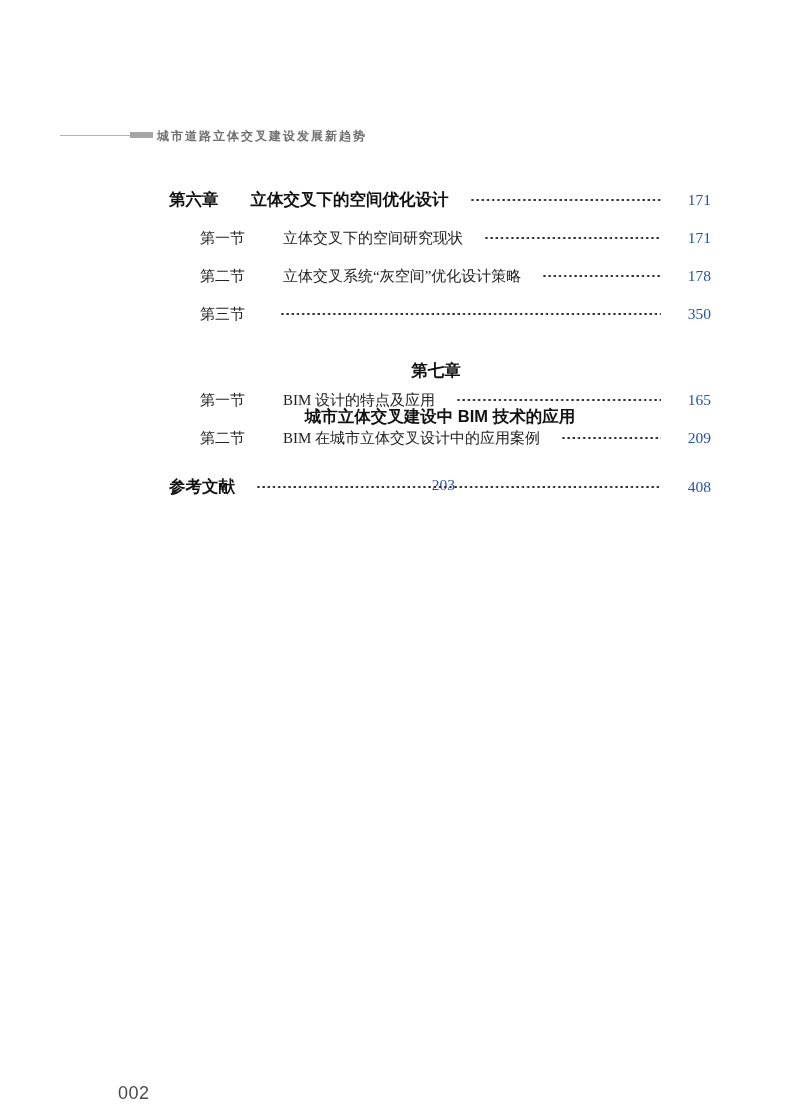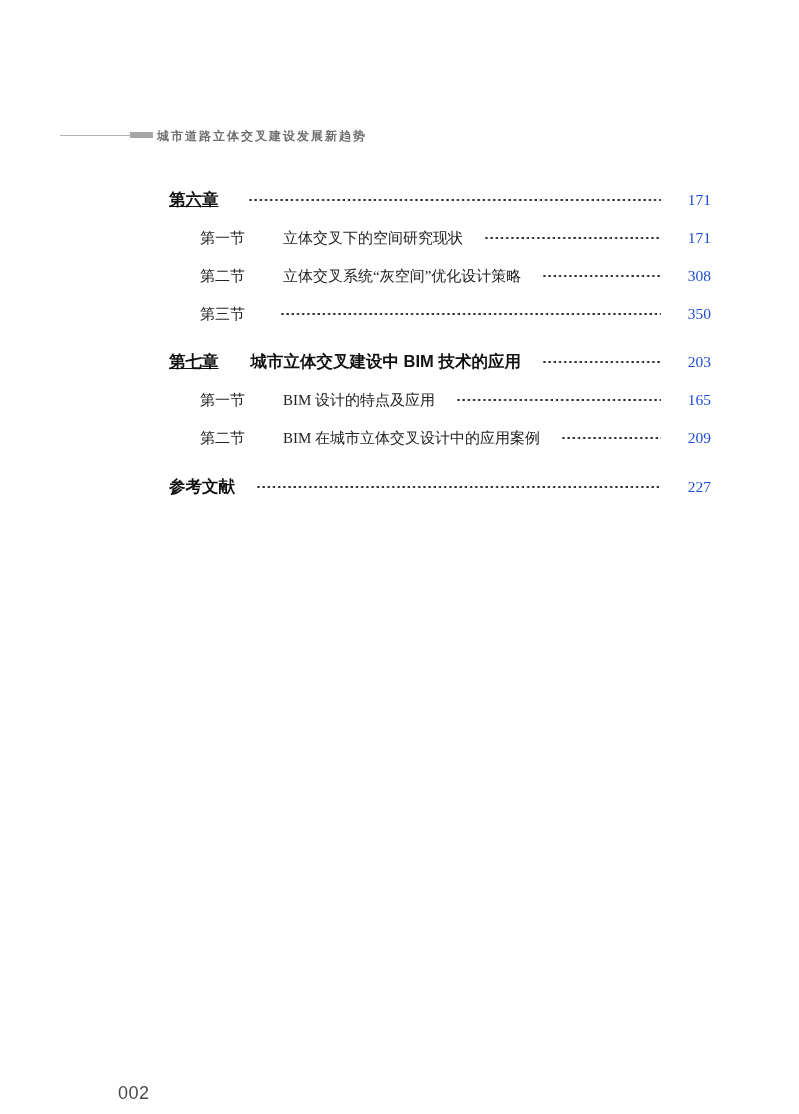--- a/index.html
+++ b/index.html
@@ -62,24 +62,24 @@
     font-size: 16.5px;
     color: #111111;
   }
   .section-row {
     height: 26px;
     padding-left: 31px;
     font-family: "Liberation Serif", serif;
     font-size: 15px;
     color: #222222;
   }
-  .block-2 { margin-top: 21px; }
+  .block-2 { margin-top: 21px; flex-direction: column; }
   .bib-row { margin-top: 22px; }
 
-  .chapter-row .entry-label { margin-right: 20px; text-decoration: underline; }
+  .chapter-row .entry-label { margin-right: 20px; }
   .section-row .entry-label { margin-right: 26px; }
 
   .leader {
     flex: 1;
     align-self: center;
     height: 4px;
     margin-left: 10px;
     margin-right: 8px;
     background-image: radial-gradient(circle at 1.6px 2px, #2b2b2b 1.15px, transparent 1.45px);
     background-size: 5.2px 4px;
@@ -114,34 +114,35 @@
   <div class="running-header">
     <div class="edge-rule"></div>
     <div class="header-bar"></div>
     <div class="header-title">城市道路立体交叉建设发展新趋势</div>
   </div>
 
   <div class="toc">
 
     <div class="toc-row chapter-row">
       <span class="entry-label">第六章</span>
+      <span class="entry-title">立体交叉下的空间优化设计</span>
       <span class="leader"></span>
       <span class="page-num">171</span>
     </div>
     <div class="toc-row section-row">
       <span class="entry-label">第一节</span>
       <span class="entry-title">立体交叉下的空间研究现状</span>
       <span class="leader"></span>
       <span class="page-num">171</span>
     </div>
     <div class="toc-row section-row">
       <span class="entry-label">第二节</span>
       <span class="entry-title">立体交叉系统“灰空间”优化设计策略</span>
       <span class="leader"></span>
-      <span class="page-num">308</span>
+      <span class="page-num">178</span>
     </div>
     <div class="toc-row section-row">
       <span class="entry-label">第三节</span>
       <span class="leader"></span>
       <span class="page-num">350</span>
     </div>
 
     <div class="toc-row chapter-row block-2">
       <span class="entry-label">第七章</span>
       <span class="entry-title">城市立体交叉建设中 BIM 技术的应用</span>
@@ -157,20 +158,20 @@
     <div class="toc-row section-row">
       <span class="entry-label">第二节</span>
       <span class="entry-title">BIM 在城市立体交叉设计中的应用案例</span>
       <span class="leader"></span>
       <span class="page-num">209</span>
     </div>
 
     <div class="toc-row chapter-row bib-row">
       <span class="entry-title">参考文献</span>
       <span class="leader"></span>
-      <span class="page-num">227</span>
+      <span class="page-num">408</span>
     </div>
 
   </div>
 
   <div class="folio">002</div>
 
 </div>
 
 </body></html>

